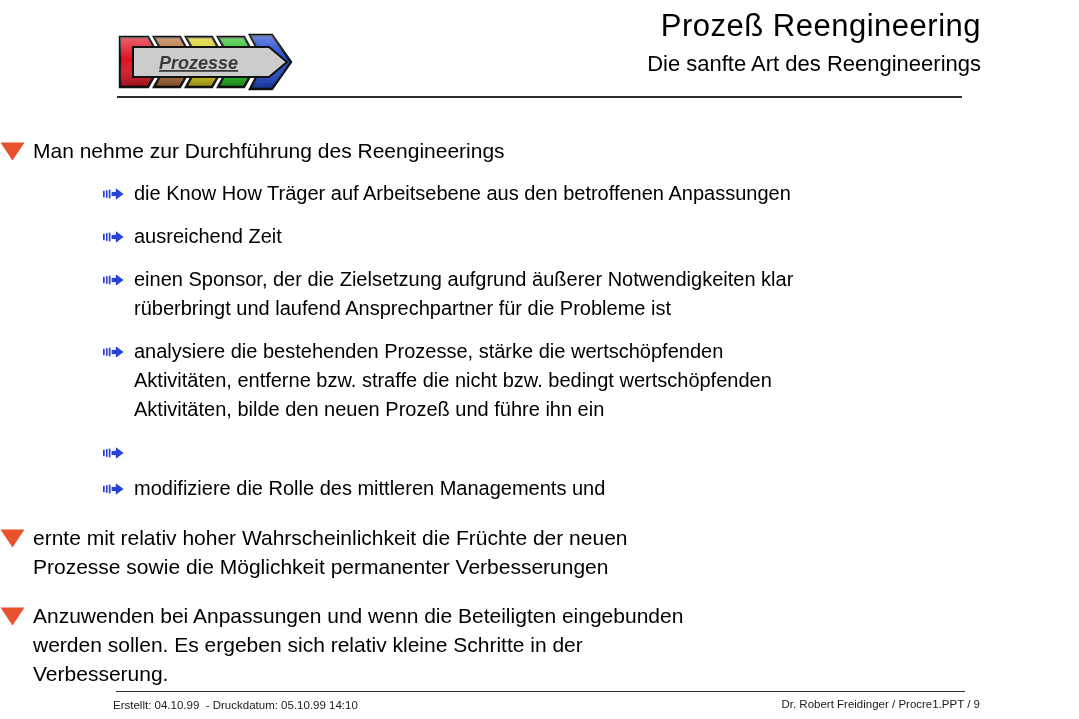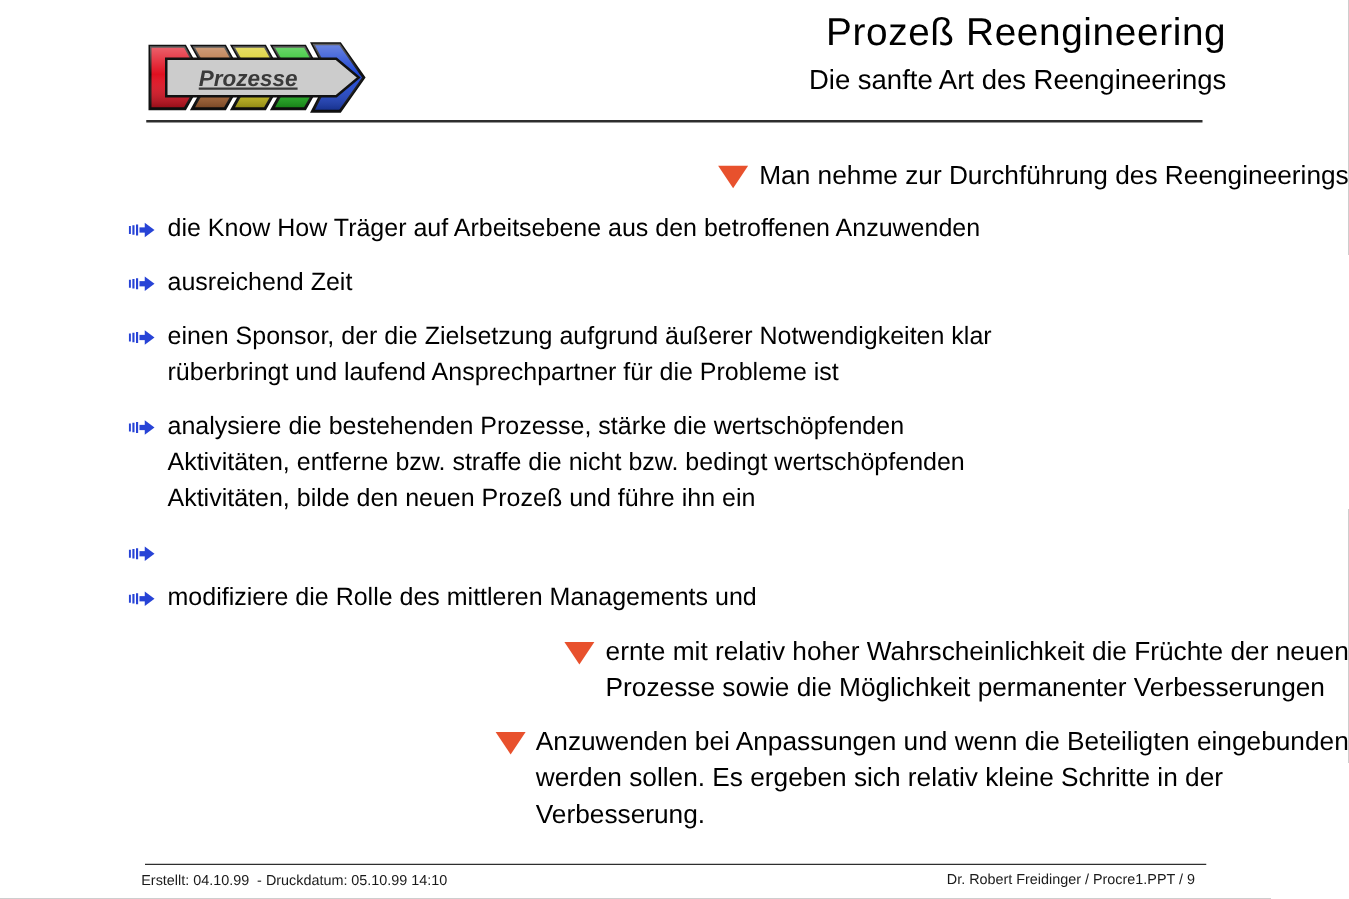--- a/index.html
+++ b/index.html
@@ -16,33 +16,33 @@
   
   .logo-svg{position:absolute;left:117px;top:33px;width:178px;height:58px;}
   .titles{position:absolute;top:6px;right:98px;text-align:right;}
   .title{font-size:31px;line-height:40px;font-weight:400;letter-spacing:.5px;}
   .subtitle{font-size:22px;line-height:30px;font-weight:400;margin-top:3px;}
   .header-rule{position:absolute;left:117px;right:117px;top:96px;height:2px;background:#2e2e2e;}
 
   
   .bullets{position:absolute;left:0;right:0;top:108px;padding-top:8px;}
   .row{display:flex;align-items:flex-start;margin-bottom:14px;}
-  .row.l1{margin-top:10px;justify-content:flex-end;}
+  .row.l1{margin-top:20px;}
   .row.l2{padding-left:103px;}
   .row .ico{flex:0 0 auto;display:block;}
   .row.l1 .ico{width:25px;height:19px;margin-top:6px;margin-right:8px;}
   .row.l2 .ico{width:21px;height:14px;margin-top:8px;margin-right:10px;}
   .bullet-text{white-space:pre-wrap;}
   .row.l1 .bullet-text{font-size:21px;line-height:29px;}
   .row.l2 .bullet-text{font-size:20px;line-height:29px;}
 
   
   .footer-rule{position:absolute;left:116px;top:691px;width:849px;height:1px;background:#2e2e2e;}
   .footer-left{position:absolute;left:113px;top:699px;font-size:11.5px;color:#1a1a1a;white-space:pre;}
-  .footer-right{position:absolute;right:123px;top:698px;font-size:11.5px;color:#1a1a1a;white-space:pre;margin-left:10px;}
+  .footer-right{position:absolute;right:99px;top:698px;font-size:11.5px;color:#1a1a1a;white-space:pre;margin-left:10px;}
 
   
   .tri-fill{fill:var(--level1_bullet,#e8512d);}
   .arr-fill{fill:var(--level2_bullet,#2743d6);}
   .f-red{fill:var(--logo_red,#e01020);}
   .f-orange{fill:var(--logo_orange,#b56a35);}
   .f-yellow{fill:var(--logo_yellow,#d8cc1a);}
   .f-green{fill:var(--logo_green,#1fbf1f);}
   .f-blue{fill:var(--logo_blue,#1e46d2);}
   .f-banner{fill:var(--logo_banner,#cccccc);}
@@ -101,21 +101,21 @@
         <svg viewBox="0 0 21 14" width="21" height="14" aria-hidden="true">
           <g class="arr-fill">
             <rect x="0" y="3.8" width="1.7" height="6.4"></rect>
             <rect x="2.9" y="3.2" width="1.7" height="7.6"></rect>
             <rect x="5.8" y="2.6" width="1.7" height="8.8"></rect>
             <rect x="8.6" y="4.9" width="5.0" height="4.2"></rect>
             <path d="M12.8,1.2 L20.6,7 L12.8,12.8 Z"></path>
           </g>
         </svg>
       </span>
-      <span class="bullet-text">die Know How Träger auf Arbeitsebene aus den betroffenen Anzuwenden</span>
+      <span class="bullet-text">die Know How Träger auf Arbeitsebene aus den betroffenen Anpassungen</span>
     </div>
 
     <div class="row l2">
 
       <span class="ico a">
         <svg viewBox="0 0 21 14" width="21" height="14" aria-hidden="true">
           <g class="arr-fill">
             <rect x="0" y="3.8" width="1.7" height="6.4"></rect>
             <rect x="2.9" y="3.2" width="1.7" height="7.6"></rect>
             <rect x="5.8" y="2.6" width="1.7" height="8.8"></rect>

